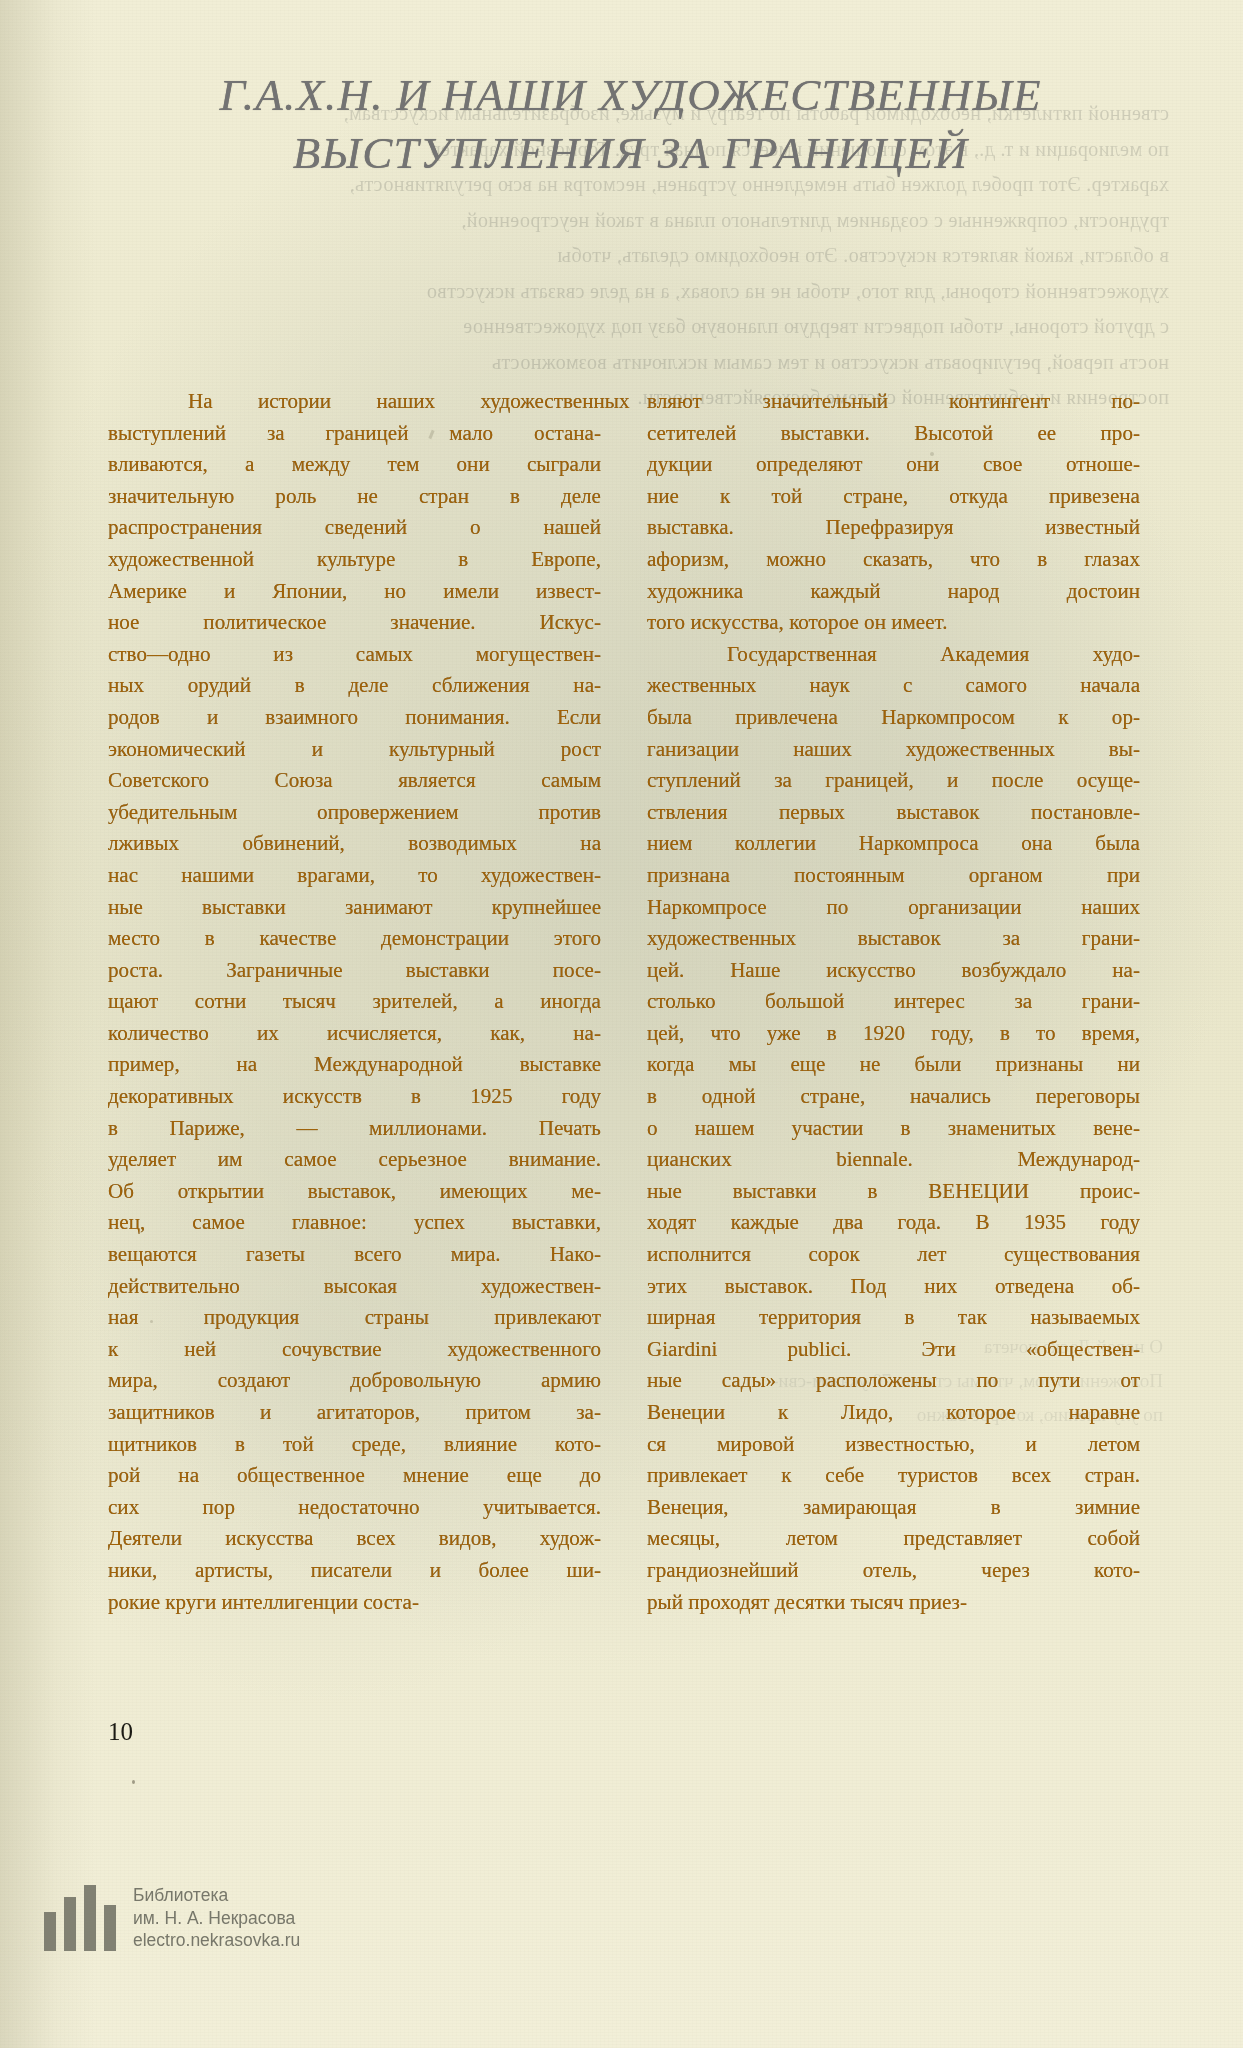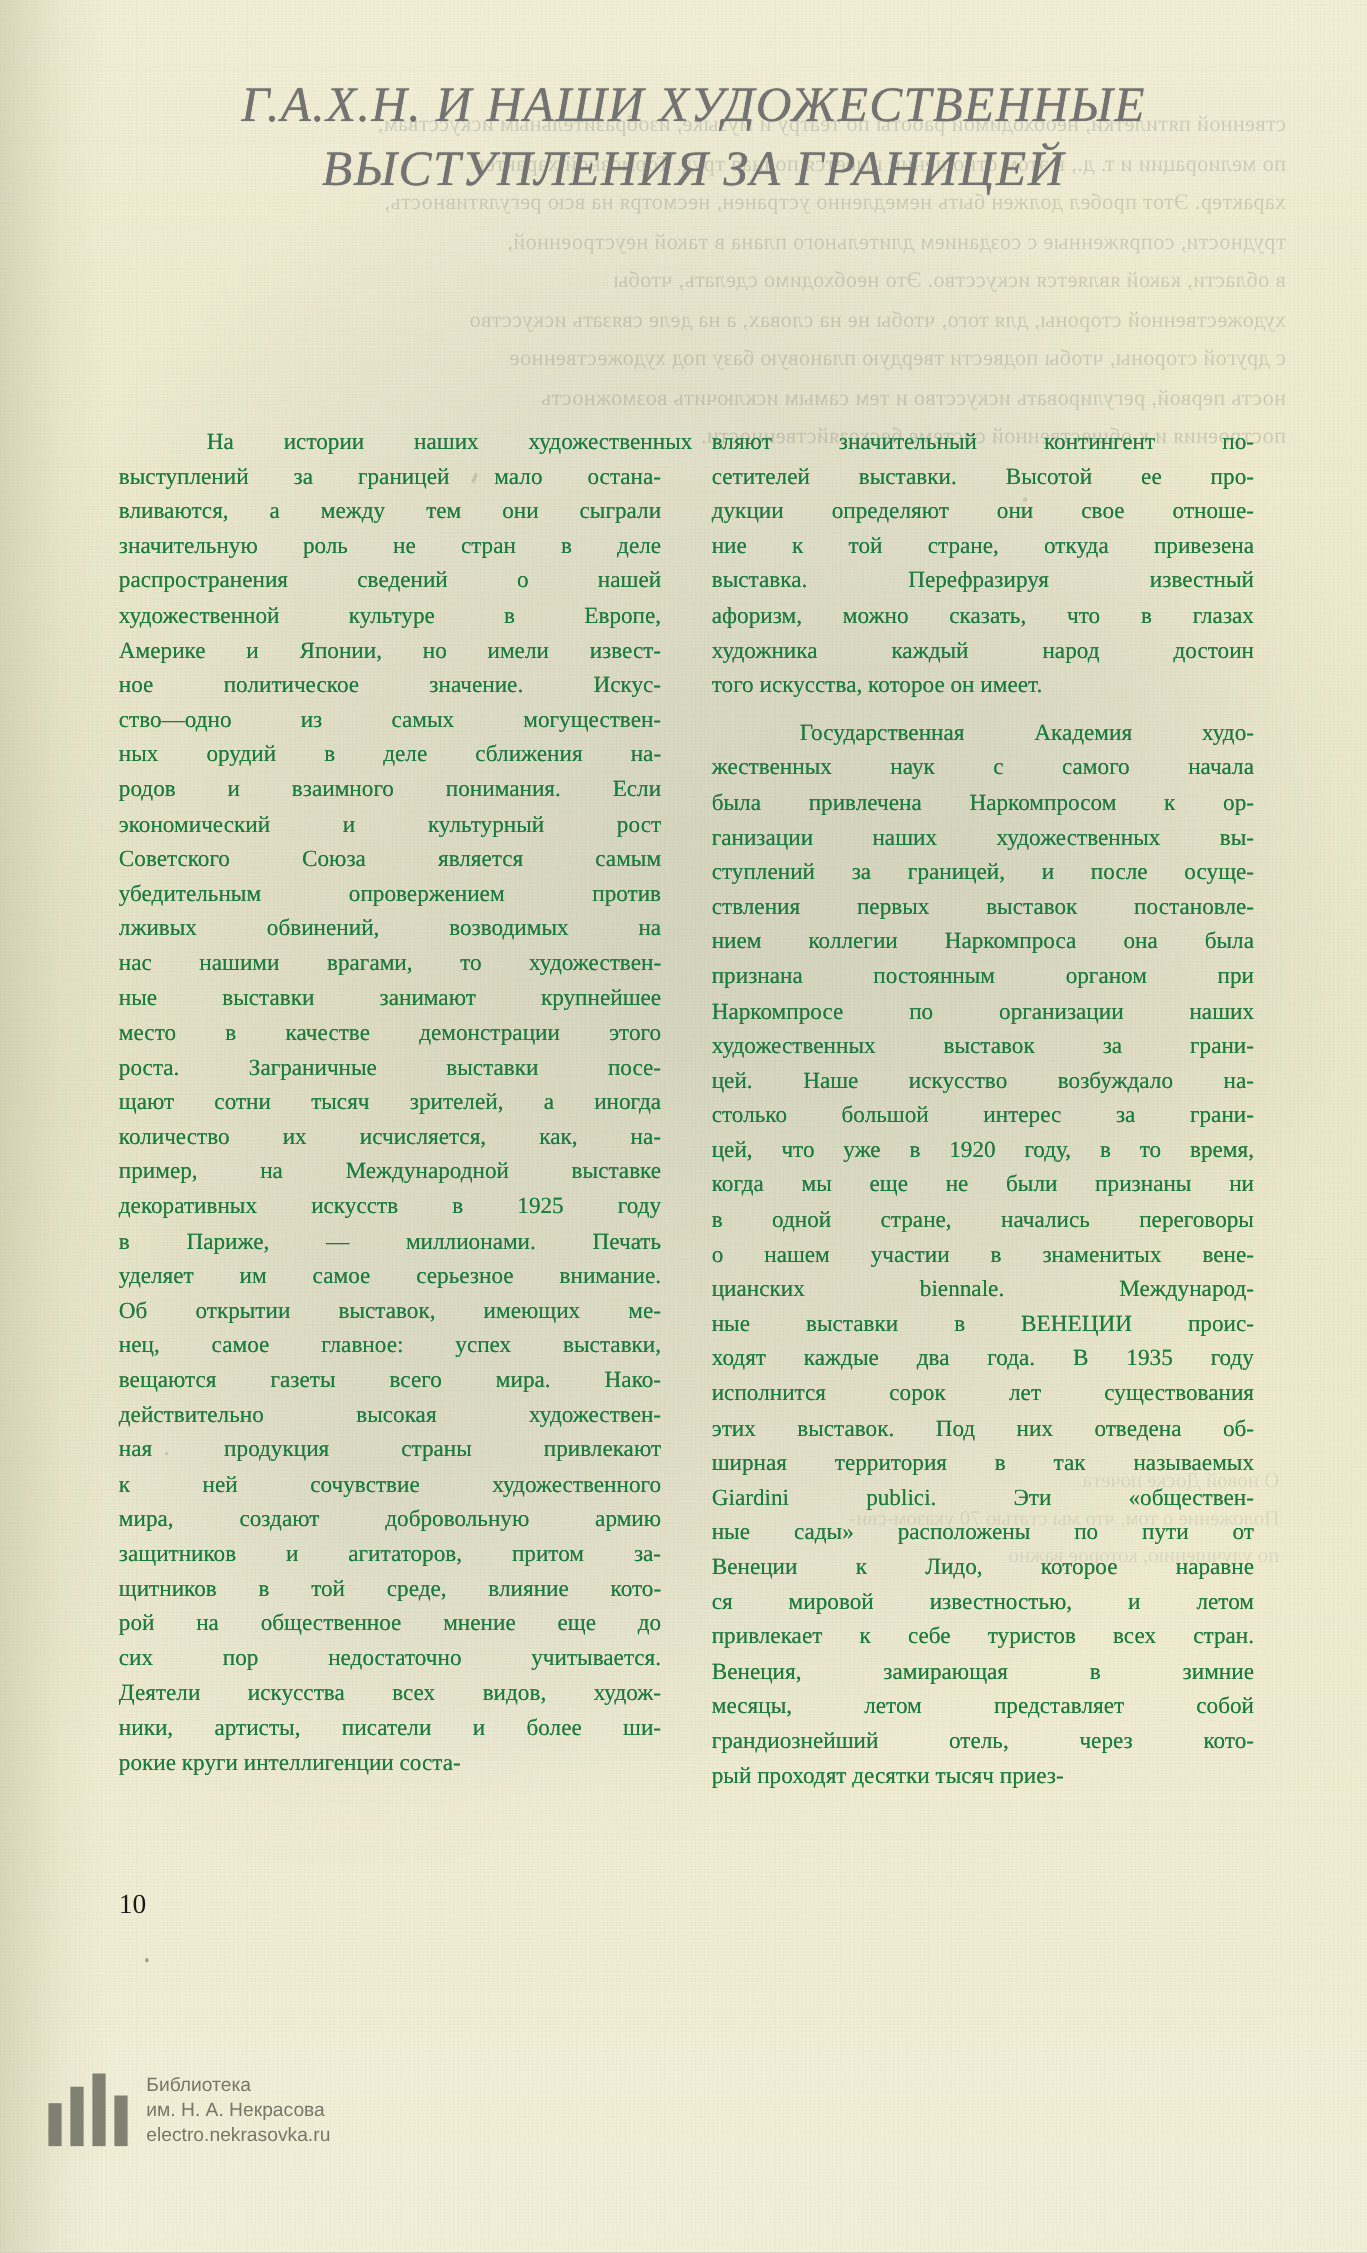--- a/index.html
+++ b/index.html
@@ -122,21 +122,21 @@
     display: flex;
     gap: 46px;
     z-index: 3;
   }
   .col {
     width: 493px;
     font-size: 21.1px;
     line-height: 31.6px;
     text-align: justify;
     text-justify: inter-word;
-    color: #15803d;
+    color: #a16207;
     text-shadow: 0 0 0.45px rgba(22,21,15,0.5);
   }
 
   
   .tline {
     display: block;
     white-space: nowrap;
     text-align: justify;
     text-align-last: justify;
     height: 31.6px;
@@ -281,21 +281,21 @@
       </div>
     <div class="col" id="col-right">
         <span class="tline"><span>вляют</span>  <span>значительный</span>  <span>контингент</span>  <span>по-</span></span>
         <span class="tline"><span>сетителей</span>  <span>выставки.</span>  <span>Высотой</span>  <span>ее</span>  <span>про-</span></span>
         <span class="tline"><span>дукции</span>  <span>определяют</span>  <span>они</span>  <span>свое</span>  <span>отноше-</span></span>
         <span class="tline"><span>ние</span>  <span>к</span>  <span>той</span>  <span>стране,</span>  <span>откуда</span>  <span>привезена</span></span>
         <span class="tline"><span>выставка.</span>  <span>Перефразируя</span>  <span>известный</span></span>
         <span class="tline"><span>афоризм,</span> <span>можно</span> <span>сказать,</span> <span>что</span> <span>в</span> <span>глазах</span></span>
         <span class="tline"><span>художника</span>  <span>каждый</span>   <span>народ</span>  <span>достоин</span></span>
         <span class="tline last"><span>того</span>  <span>искусства,</span>  <span>которое</span>  <span>он</span>  <span>имеет.</span></span>
-        <span class="tline" style="text-indent: 40px; margin-top: 12px;"><span>Государственная</span>   <span>Академия</span>   <span>худо-</span></span>
+        <span class="tline" style="text-indent: 40px;"><span>Государственная</span>   <span>Академия</span>   <span>худо-</span></span>
         <span class="tline"><span>жественных</span>  <span>наук</span>  <span>с</span>  <span>самого</span>  <span>начала</span></span>
         <span class="tline"><span>была</span>  <span>привлечена</span>  <span>Наркомпросом</span>  <span>к</span>  <span>ор-</span></span>
         <span class="tline"><span>ганизации</span>  <span>наших</span>  <span>художественных</span>  <span>вы-</span></span>
         <span class="tline"><span>ступлений</span>  <span>за</span>  <span>границей,</span>  <span>и</span>  <span>после</span>  <span>осуще-</span></span>
         <span class="tline"><span>ствления</span>  <span>первых</span>  <span>выставок</span>  <span>постановле-</span></span>
         <span class="tline"><span>нием</span>  <span>коллегии</span>  <span>Наркомпроса</span>  <span>она</span>  <span>была</span></span>
         <span class="tline"><span>признана</span>  <span>постоянным</span>  <span>органом</span>  <span>при</span></span>
         <span class="tline"><span>Наркомпросе</span>  <span>по</span>  <span>организации</span>  <span>наших</span></span>
         <span class="tline"><span>художественных</span>  <span>выставок</span>  <span>за</span>  <span>грани-</span></span>
         <span class="tline"><span>цей.</span>  <span>Наше</span>  <span>искусство</span>  <span>возбуждало</span>  <span>на-</span></span>

